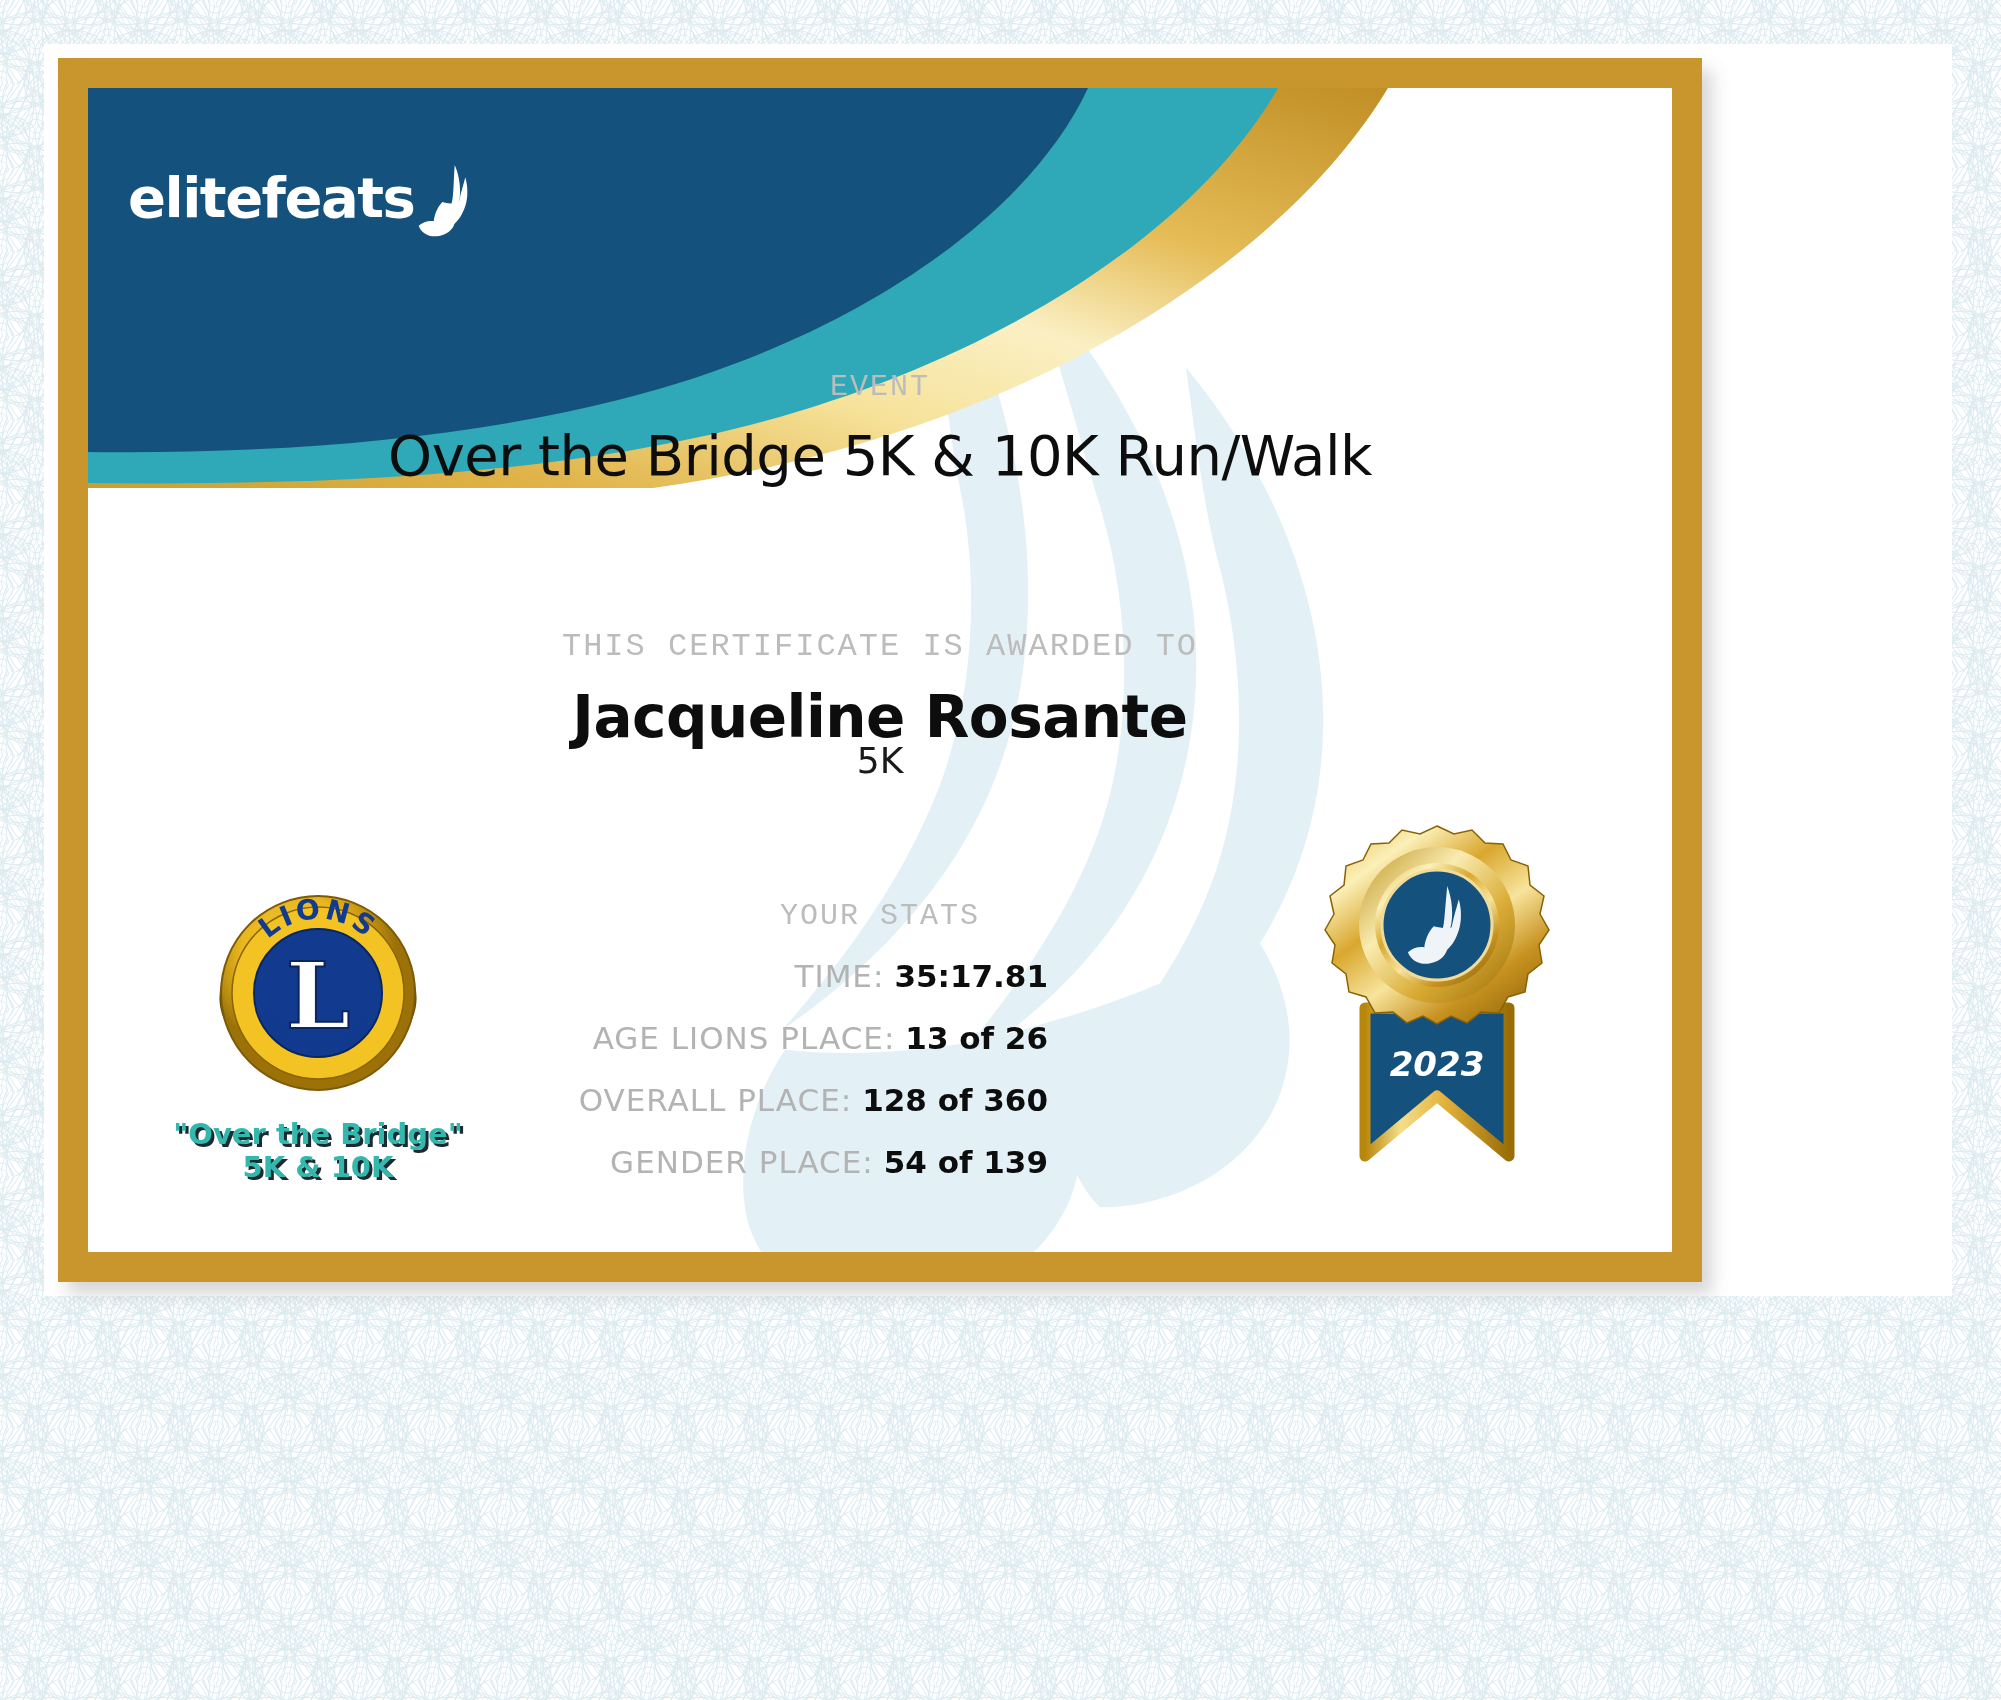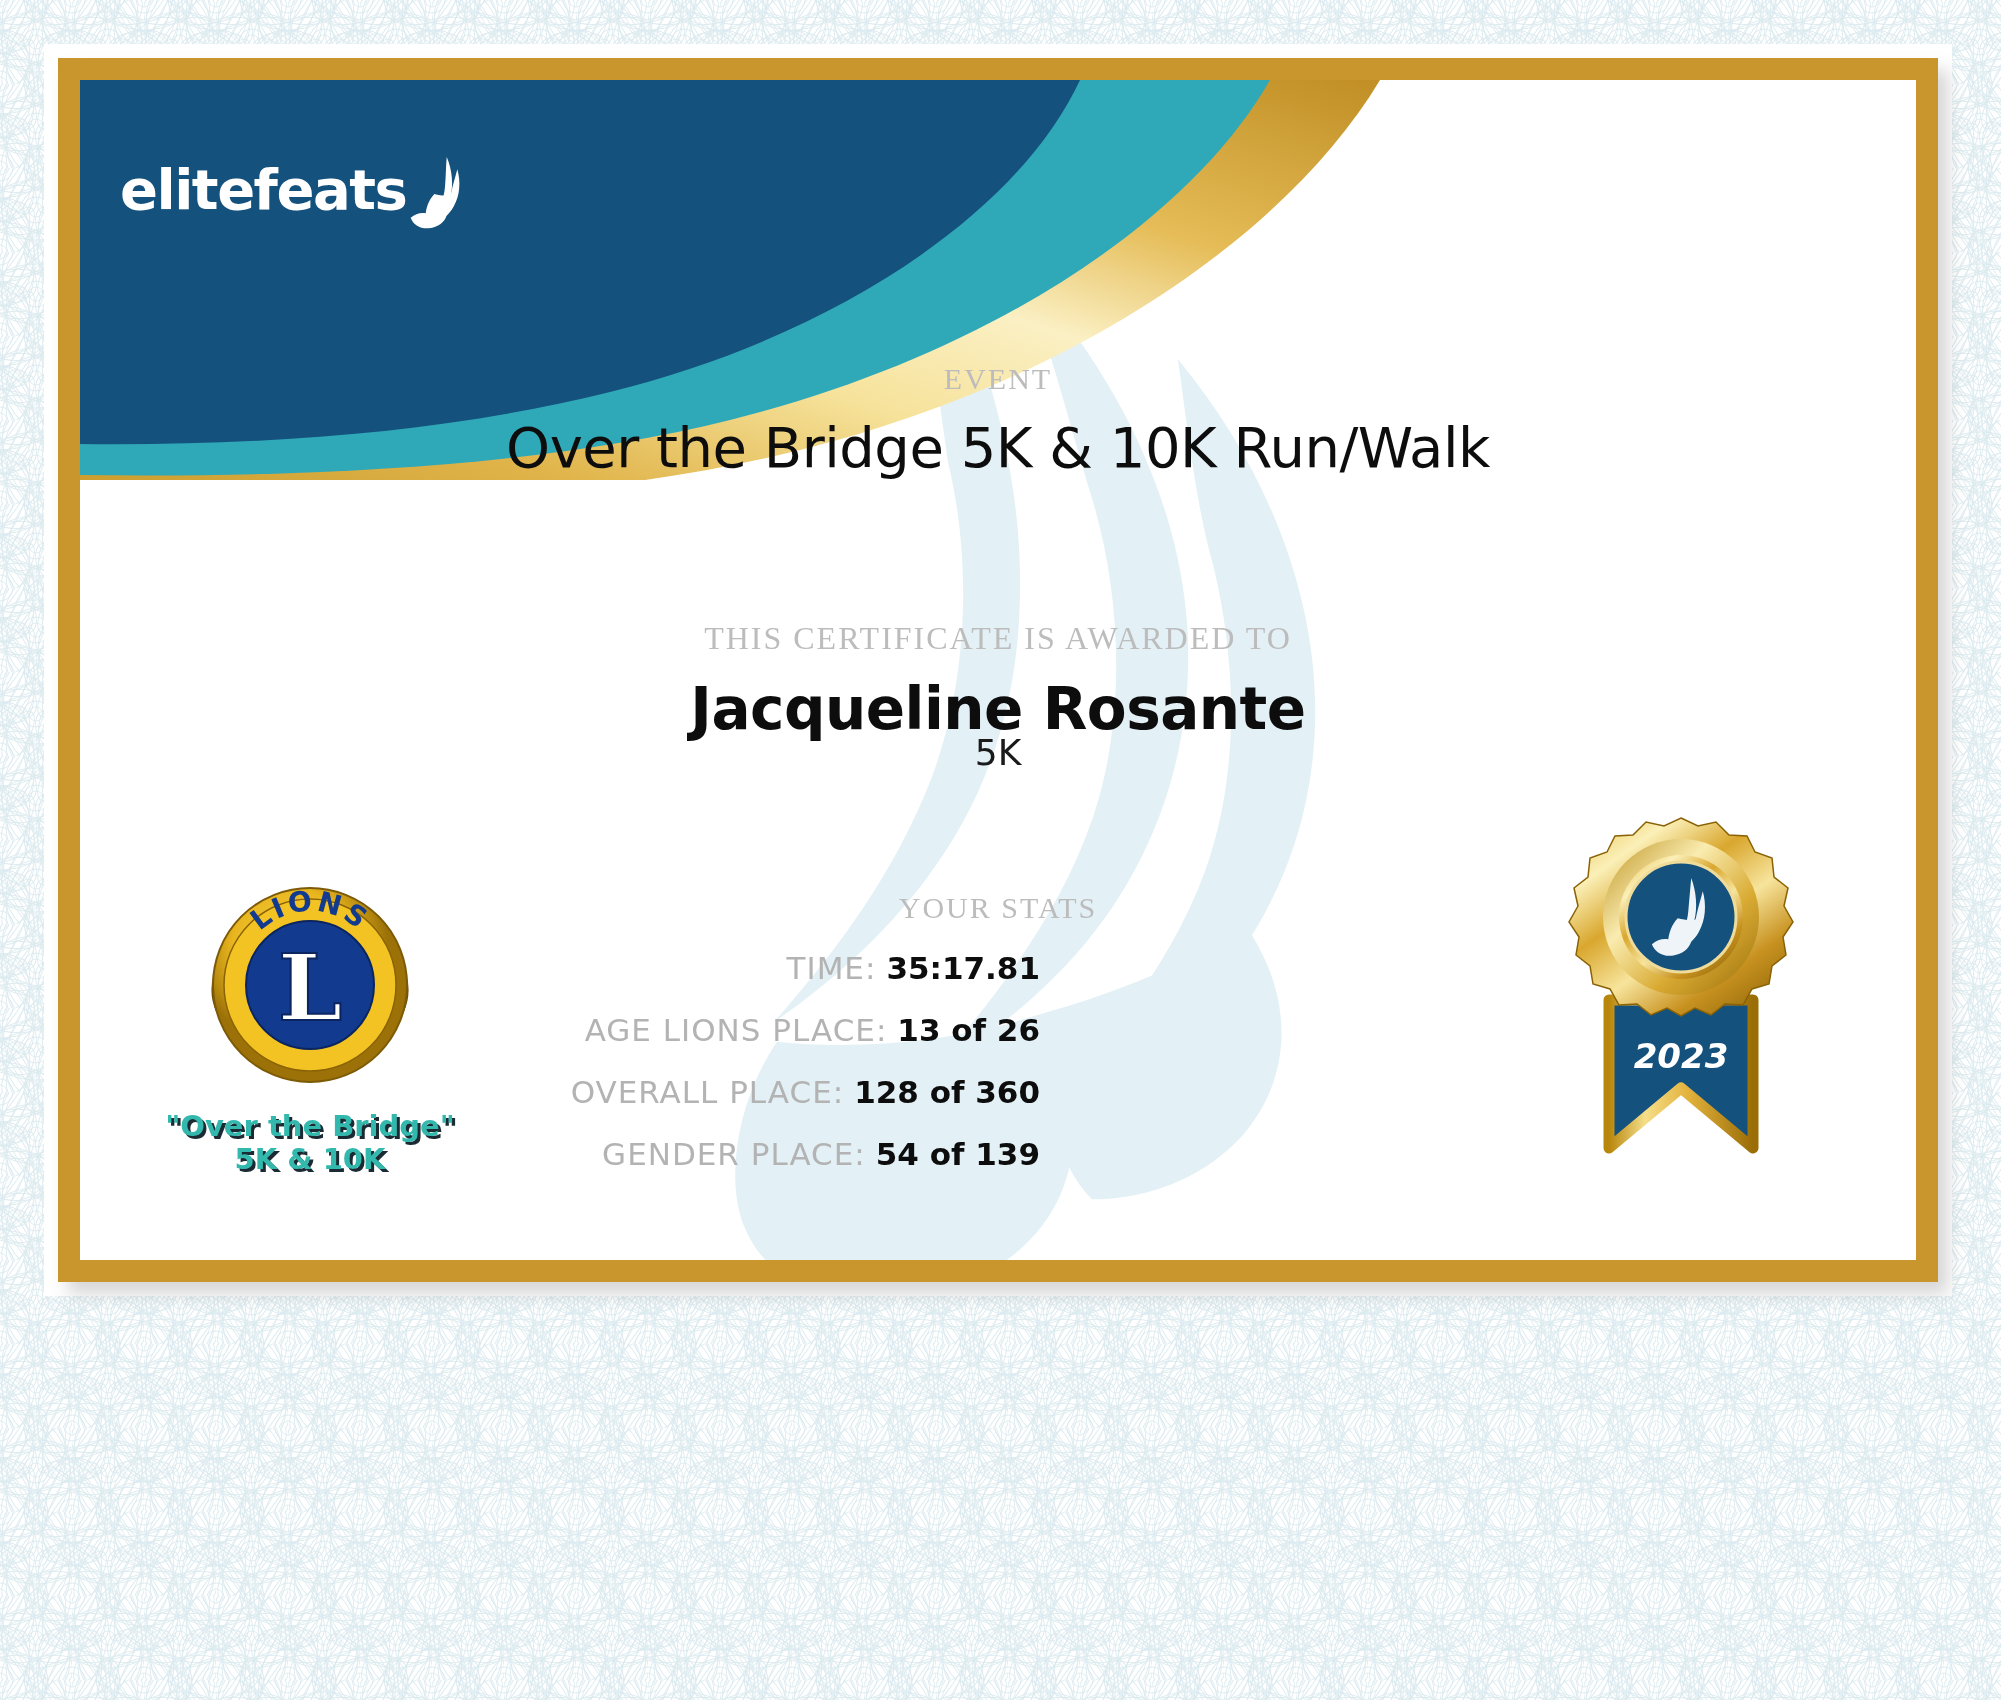--- a/index.html
+++ b/index.html
@@ -14,23 +14,23 @@
   
   #guilloche{
     position:absolute;inset:0;width:2001px;height:1700px;
     pointer-events:none;
   }
 
   
   .cert-frame{
     position:absolute;
     left:58px;top:58px;
-    width:1880px;height:1224px;
+    width:1644px;height:1224px;
     background:#C9962E;
-    padding:22px;
+    padding:30px;
     box-sizing:border-box;
     box-shadow:10px 12px 16px rgba(120,120,120,.30);
   }
   .cert-inner{
     position:relative;
     width:100%;height:100%;
     background:#ffffff;
     overflow:hidden;
   }
 
@@ -66,21 +66,21 @@
   }
   .logo-wing{margin-left:2px;margin-top:6px;}
 
   
   .center-col{
     position:absolute;
     left:0;top:0;width:100%;
     text-align:center;
   }
   .label-caps{
-    font-family:Liberation Serif, serif;
+    font-family:Liberation Mono, monospace;
     color:#bcbcbc;
     letter-spacing:2px;
     font-weight:400;
   }
   .evt-label{
     position:absolute;left:0;right:0;top:282px;
     font-size:30px;
   }
   .evt-name{
     position:absolute;left:0;right:0;top:335px;

